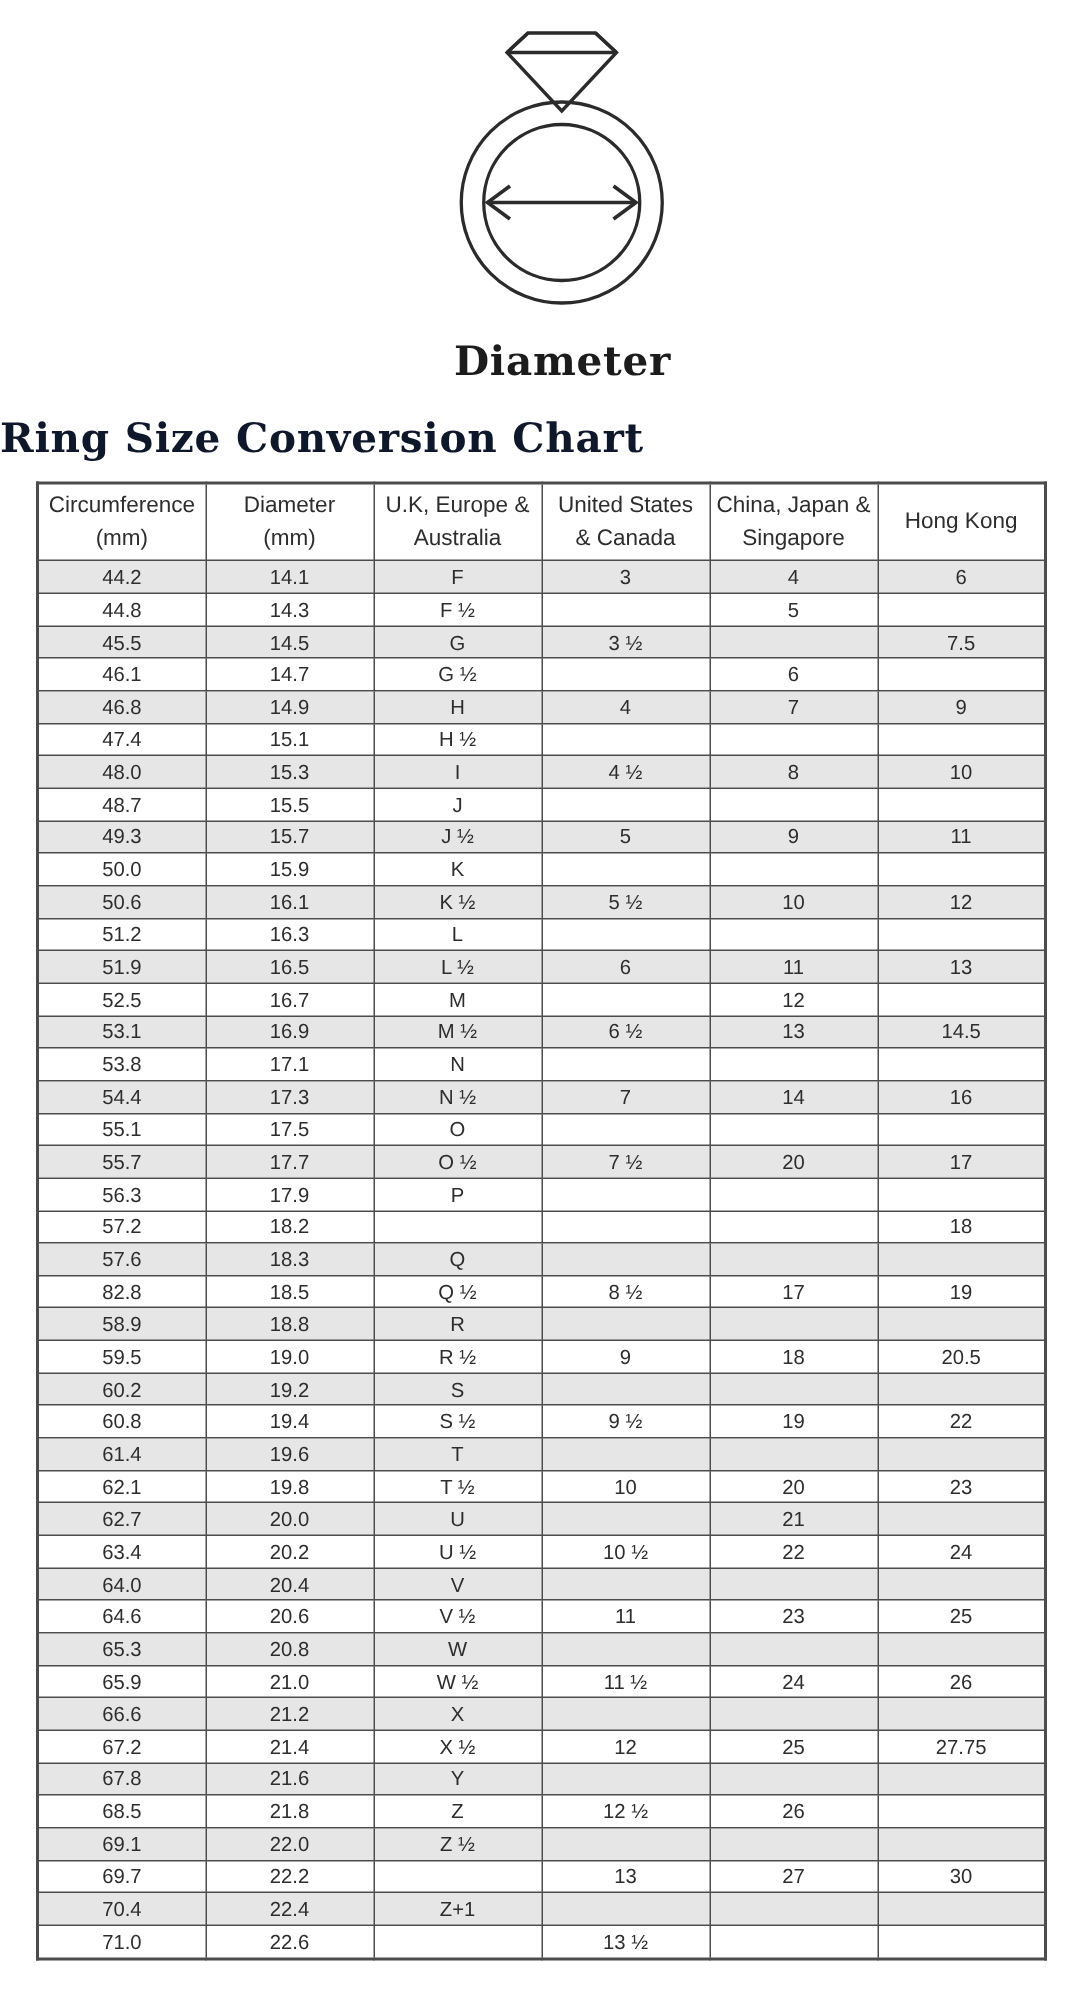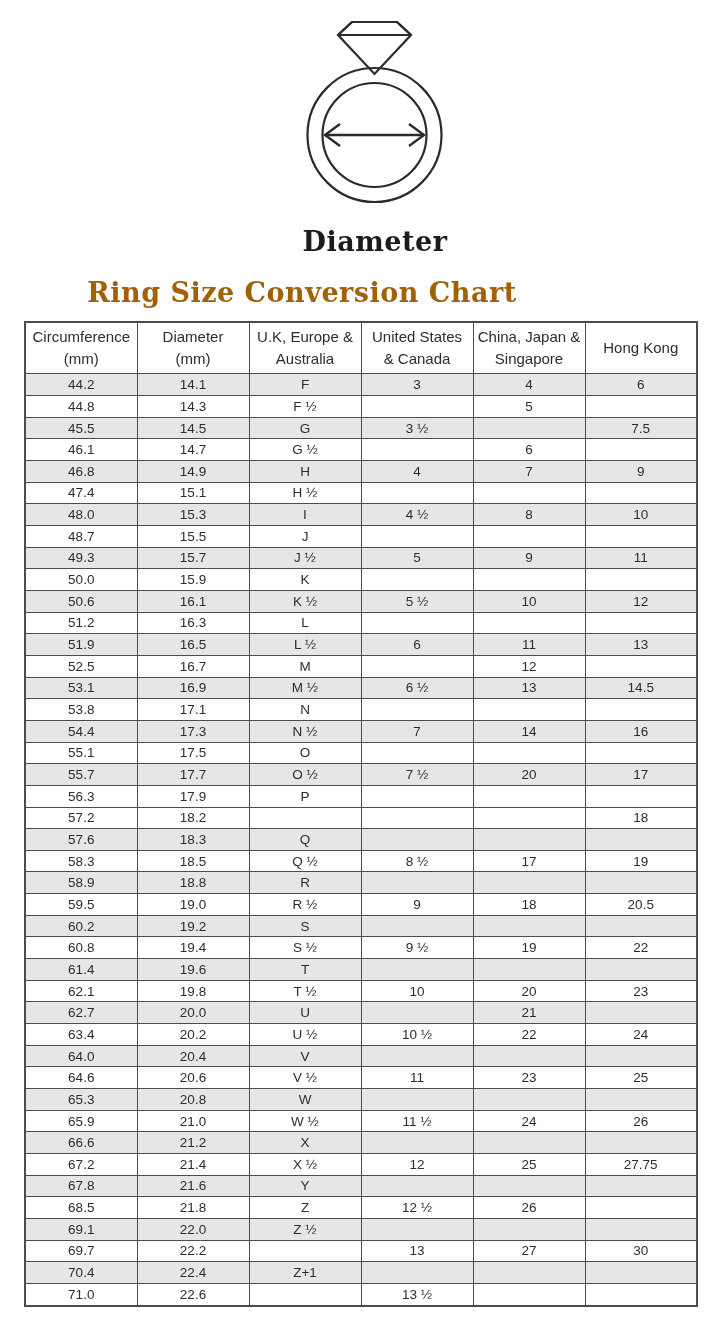--- a/index.html
+++ b/index.html
@@ -34,26 +34,25 @@
     font-family:"DejaVu Serif","Liberation Serif",serif;
     font-weight:bold;
     font-size:27px;
     letter-spacing:0.5px;
     color:#1c1c1c;
   }
 
   
   .page-title{
     margin:20px 0 0 0;
-    text-align:center;
     font-family:"DejaVu Serif","Liberation Serif",serif;
     font-weight:bold;
     font-size:27px;
     letter-spacing:0.5px;
-    color:#a16207;
+    color:#0f172a;
   }
 
   
   .table-wrap{
     margin:13px 36px 14px 24px;
   }
   table{
     width:674px;
     border-collapse:collapse;
     table-layout:fixed;
@@ -312,21 +311,21 @@
           </tr>
           <tr class="stripe">
             <td>57.6</td>
             <td>18.3</td>
             <td>Q</td>
             <td></td>
             <td></td>
             <td></td>
           </tr>
           <tr>
-            <td>58.3</td>
+            <td>82.8</td>
             <td>18.5</td>
             <td>Q ½</td>
             <td>8 ½</td>
             <td>17</td>
             <td>19</td>
           </tr>
           <tr class="stripe">
             <td>58.9</td>
             <td>18.8</td>
             <td>R</td>

